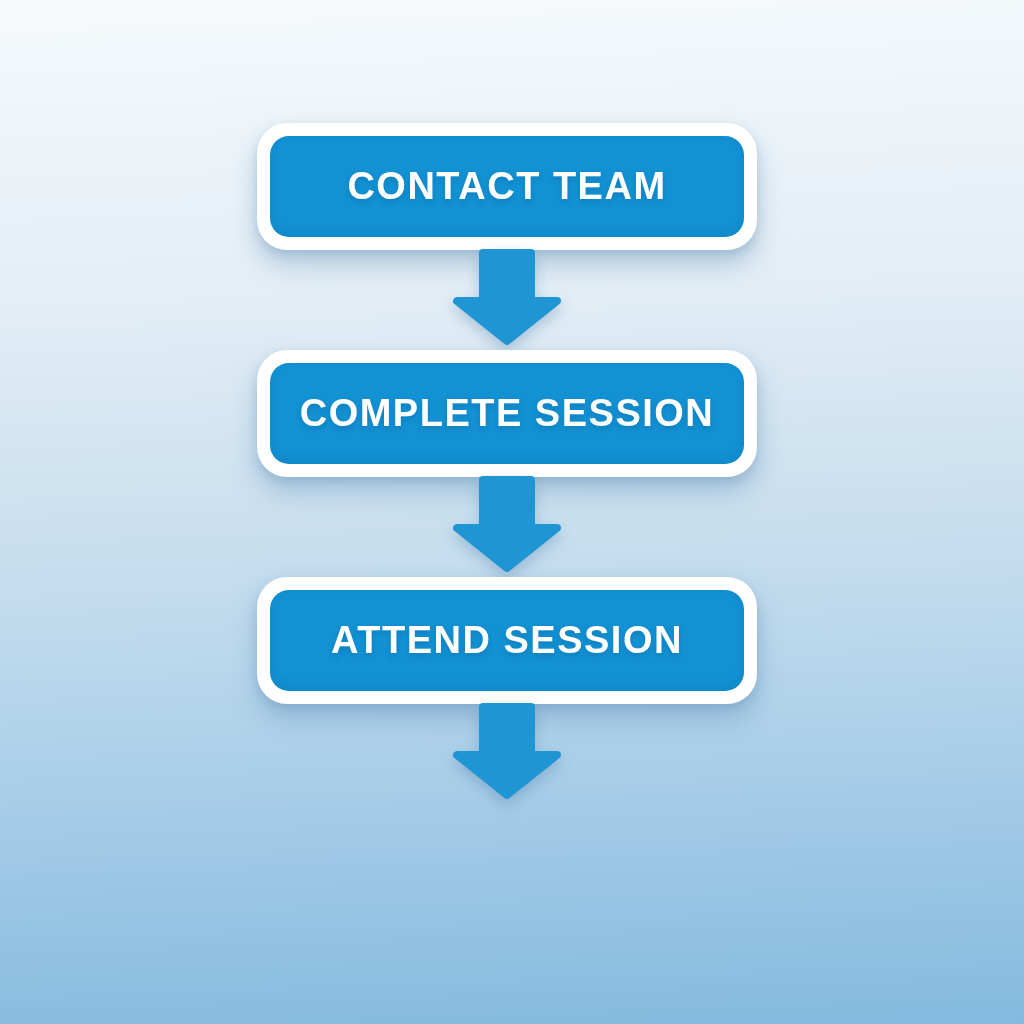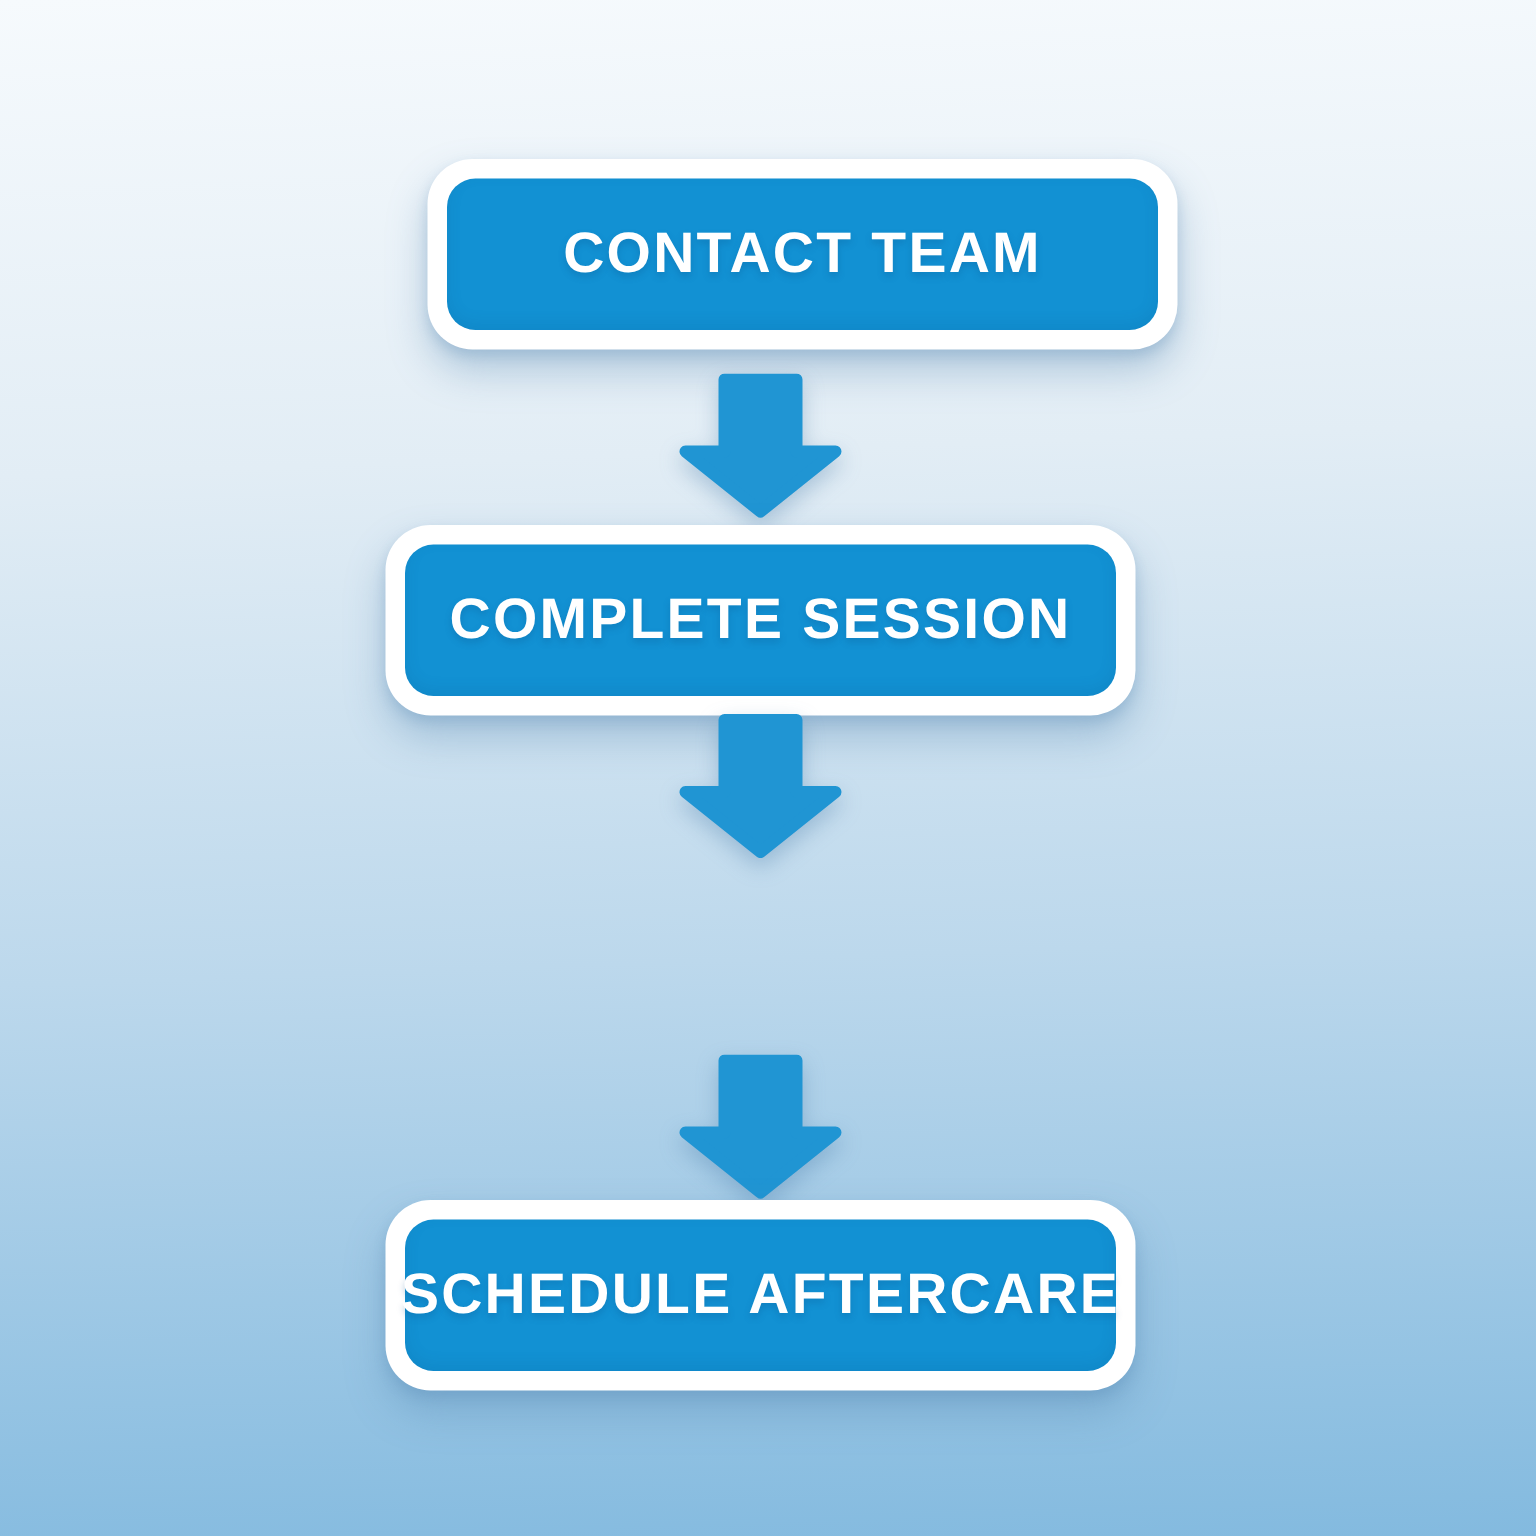--- a/index.html
+++ b/index.html
@@ -68,21 +68,21 @@
     width: 116px;
     height: 100px;
     color: var(--arrow-fill);
     filter: drop-shadow(0 6px 7px rgba(70, 120, 165, 0.35));
   }
   .arrow svg {
     display: block;
     width: 116px;
     height: 100px;
   }
-  .pos-step-1 { top: 106px; margin-left: 28px; }
+  .pos-step-1 { top: 123px; }
   .pos-arrow-1 { top: 249px; }
   .pos-step-2 { top: 350px; }
   .pos-arrow-2 { top: 476px; }
   .pos-step-3 { top: 577px; }
   .pos-arrow-3 { top: 703px; }
   .pos-step-4 { top: 800px; }
 </style>
 </head>
 <body>
 
@@ -105,26 +105,26 @@
       <span class="step-label">COMPLETE SESSION</span>
     </div>
   </div>
 
   <div class="arrow pos-arrow-2">
     <svg viewBox="0 0 116 100" xmlns="http://www.w3.org/2000/svg" aria-hidden="true">
       <path d="M34 4 H82 V52 H108 L58 92 L8 52 H34 Z" fill="currentColor" stroke="currentColor" stroke-width="8" stroke-linejoin="round"></path>
     </svg>
   </div>
 
+  <div class="step pos-step-3">
+    <div class="step-inner">
+      <span class="step-label">ATTEND SESSION</span>
+    </div>
+  </div>
 
   <div class="arrow pos-arrow-3">
     <svg viewBox="0 0 116 100" xmlns="http://www.w3.org/2000/svg" aria-hidden="true">
       <path d="M34 4 H82 V52 H108 L58 92 L8 52 H34 Z" fill="currentColor" stroke="currentColor" stroke-width="8" stroke-linejoin="round"></path>
     </svg>
   </div>
 
-  <div class="step pos-step-4">
-    <div class="step-inner">
-      <span class="step-label">SCHEDULE AFTERCARE</span>
-    </div>
-  </div>
 
 </div>
 
 </body></html>

